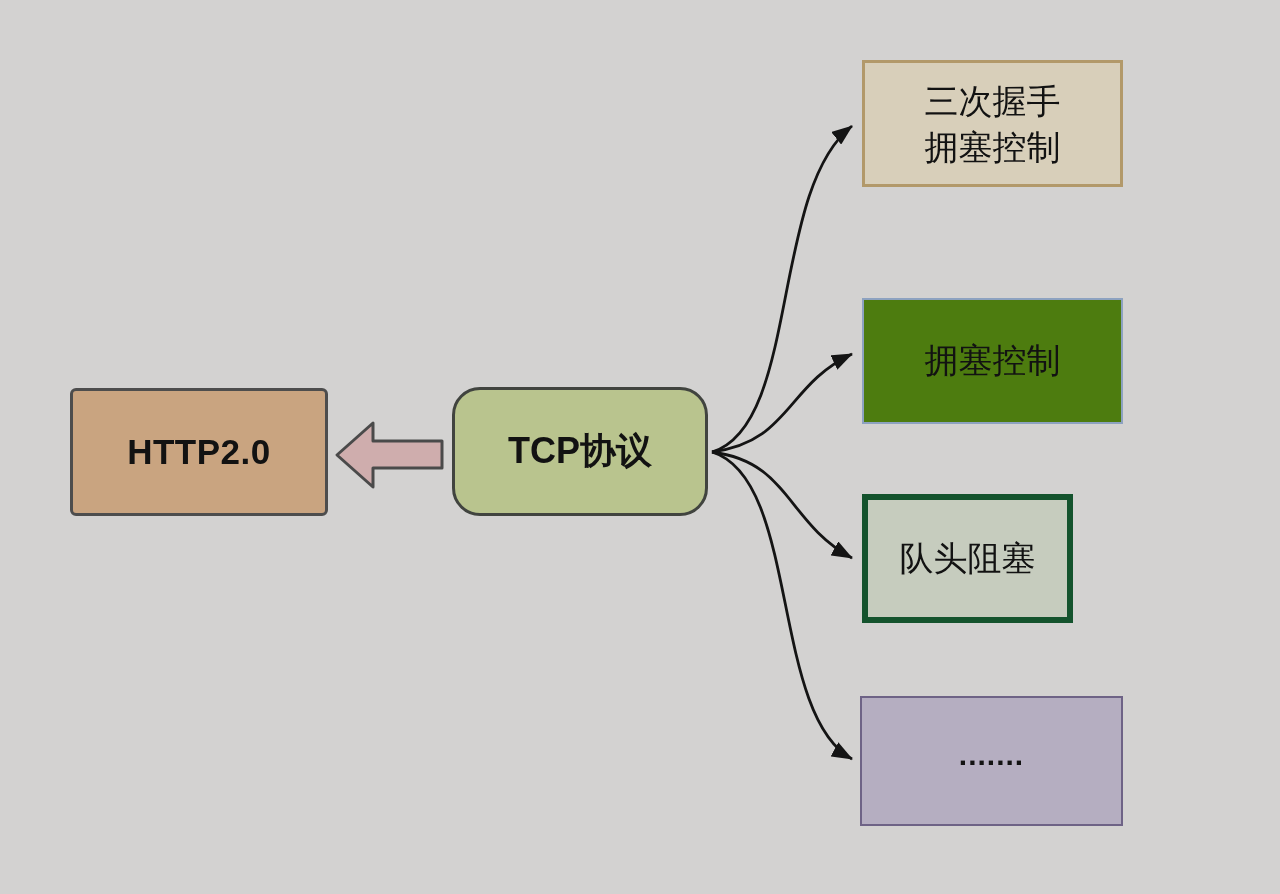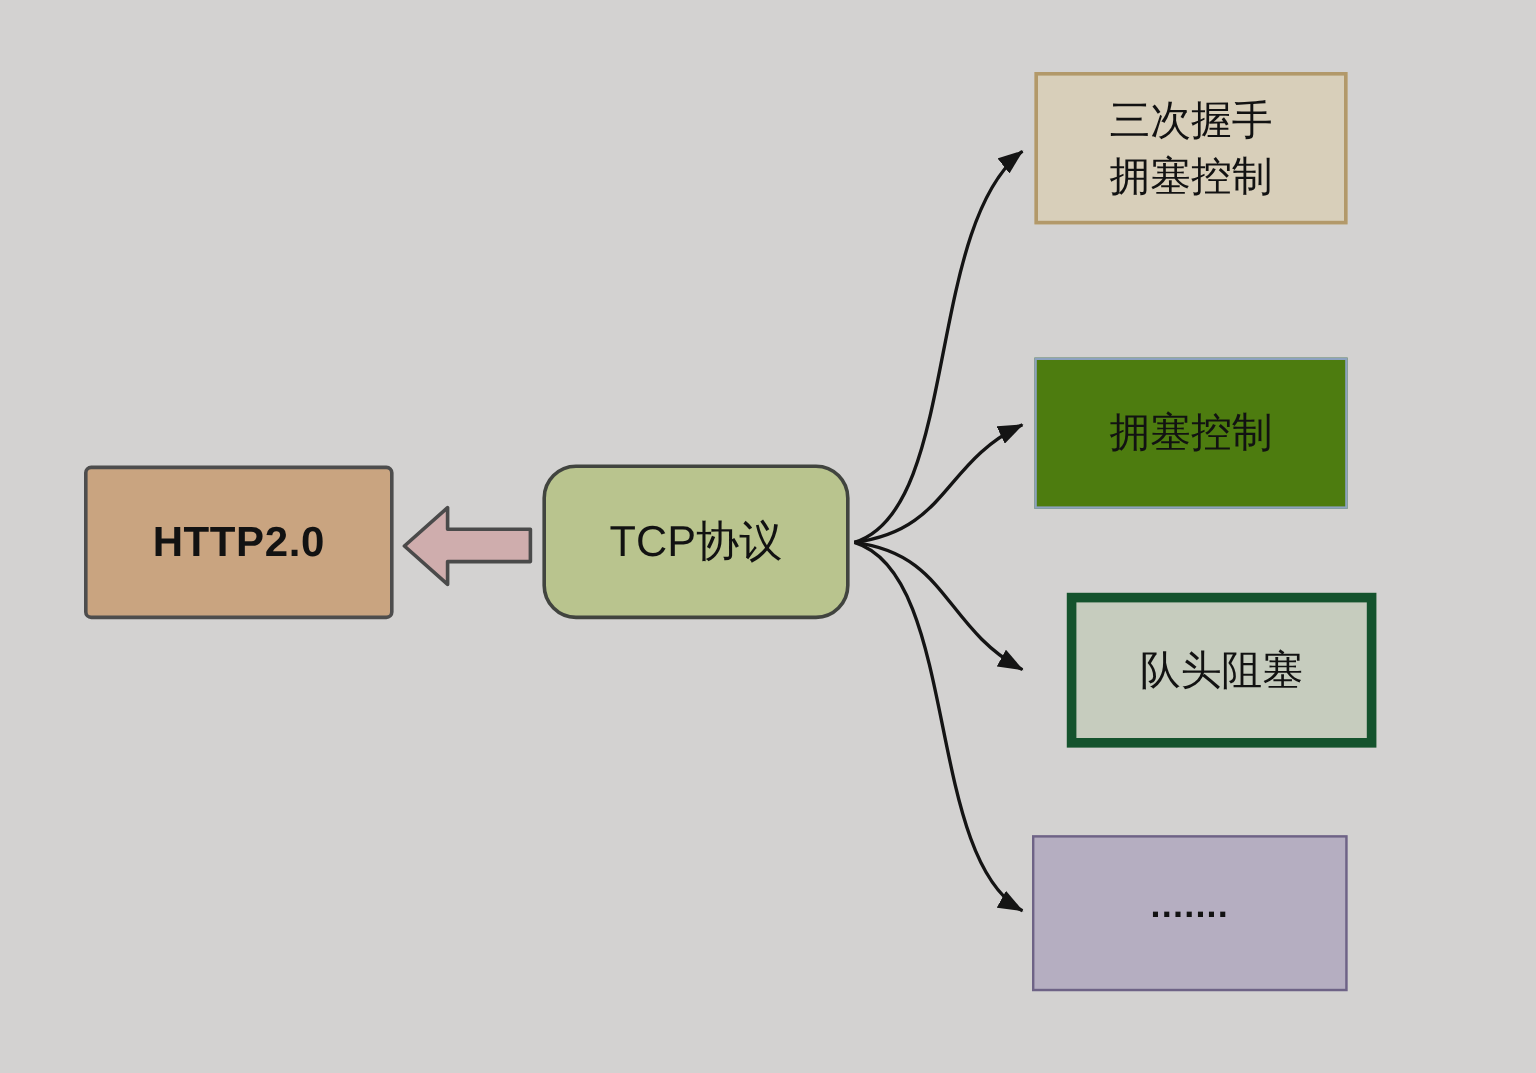--- a/index.html
+++ b/index.html
@@ -34,42 +34,42 @@
     border: 3px solid #4d4d4d;
     border-radius: 6px;
     font-size: 35px; font-weight: 700;
     letter-spacing: 0.5px;
   }
   .node-tcp {
     left: 452px; top: 387px; width: 256px; height: 129px;
     background: #b9c48e;
     border: 3px solid #41443f;
     border-radius: 28px;
-    font-size: 36px; font-weight: 400;
+    font-size: 36px; font-weight: 700;
   }
 
   
   .node-handshake {
     left: 862px; top: 60px; width: 261px; height: 127px;
     background: #d8cfba;
     border: 3px solid #b2996a;
     font-size: 34px; font-weight: 500;
     line-height: 46px;
   }
   .node-congestion {
     left: 862px; top: 298px; width: 261px; height: 126px;
     background: #4d7c0f;
     border: 2px solid #8da2c0;
     font-size: 34px; font-weight: 500;
   }
   .node-holblocking {
-    left: 862px; top: 494px; width: 258px; height: 129px;
+    left: 862px; top: 494px; width: 211px; height: 129px;
     background: #c6ccbe;
-    border: 8px solid #14532d;
-    font-size: 34px; font-weight: 500; margin-left: 27px;
+    border: 6px solid #14532d;
+    font-size: 34px; font-weight: 500;
   }
   .node-others {
     left: 860px; top: 696px; width: 263px; height: 130px;
     background: #b5aec1;
     border: 2px solid #6e6386;
     font-size: 30px; font-weight: 700;
   }
   .node-others .dots { transform: translateY(-6px); letter-spacing: 1px; }
 
   .connector {

